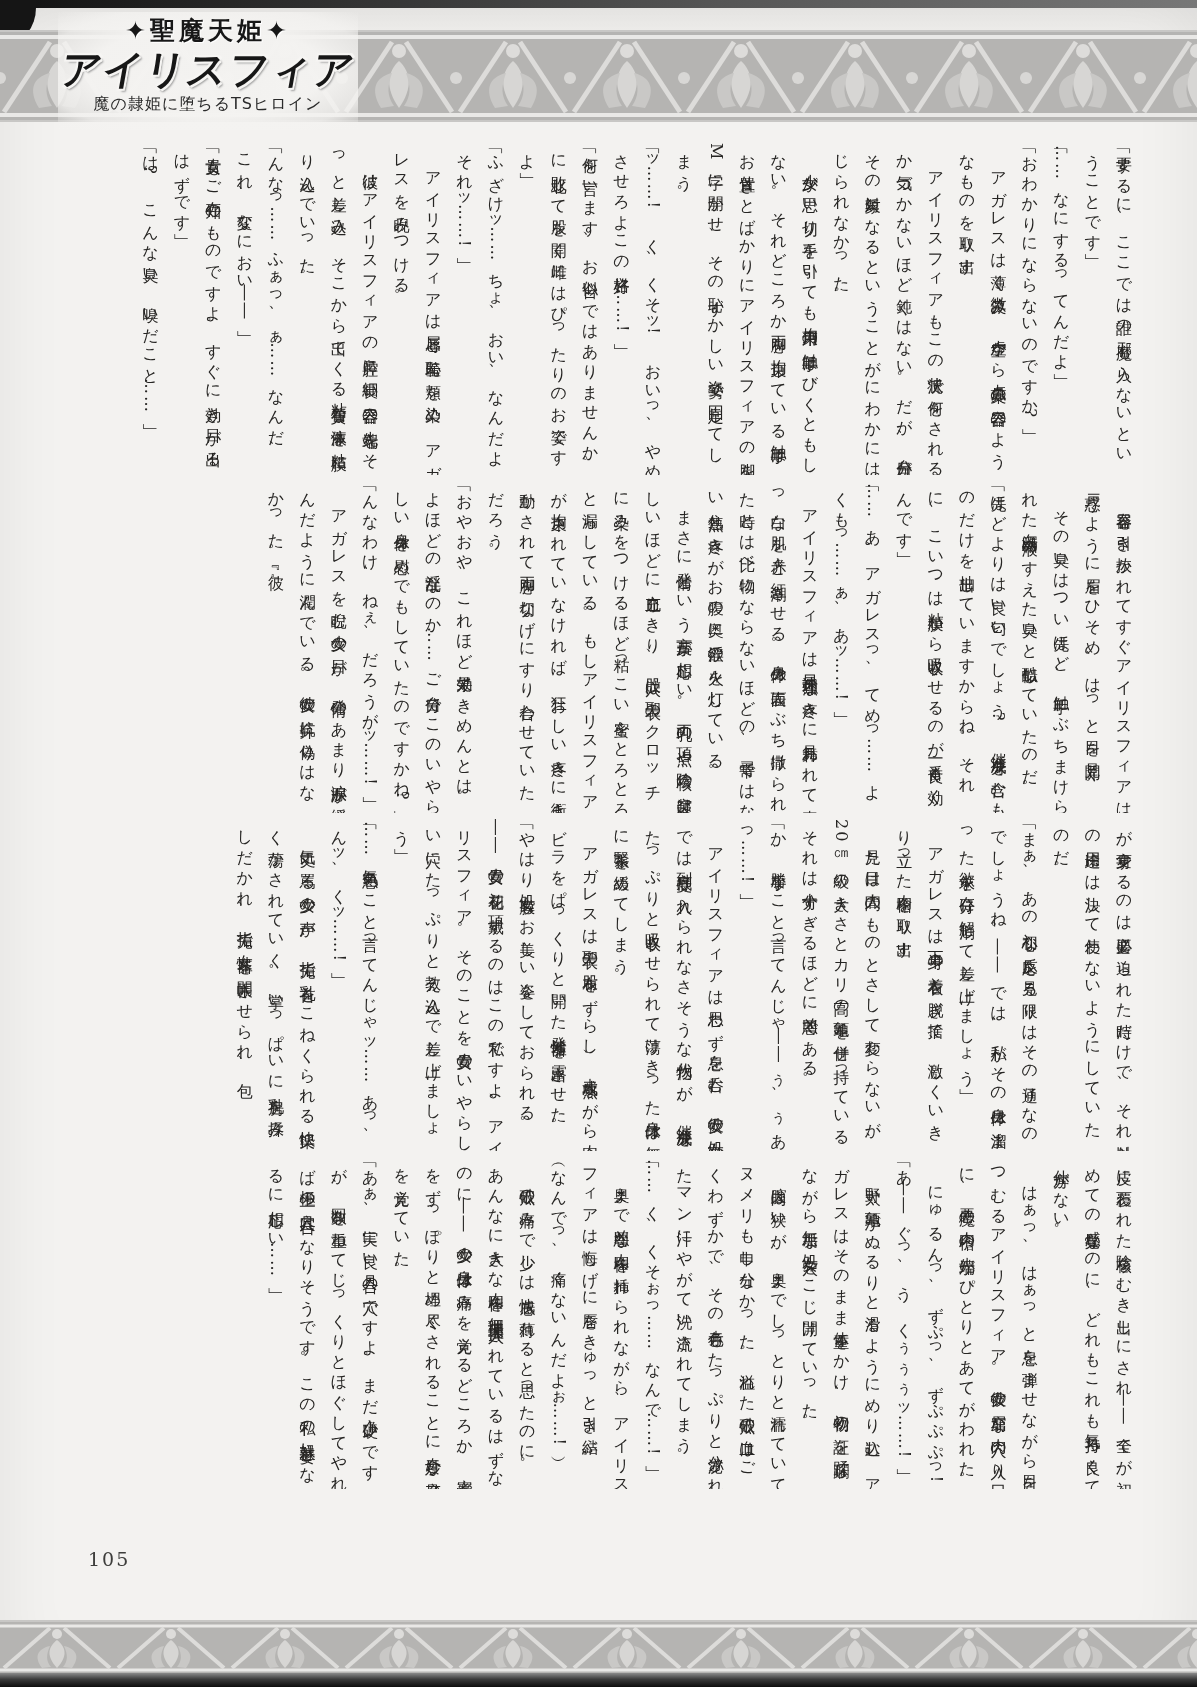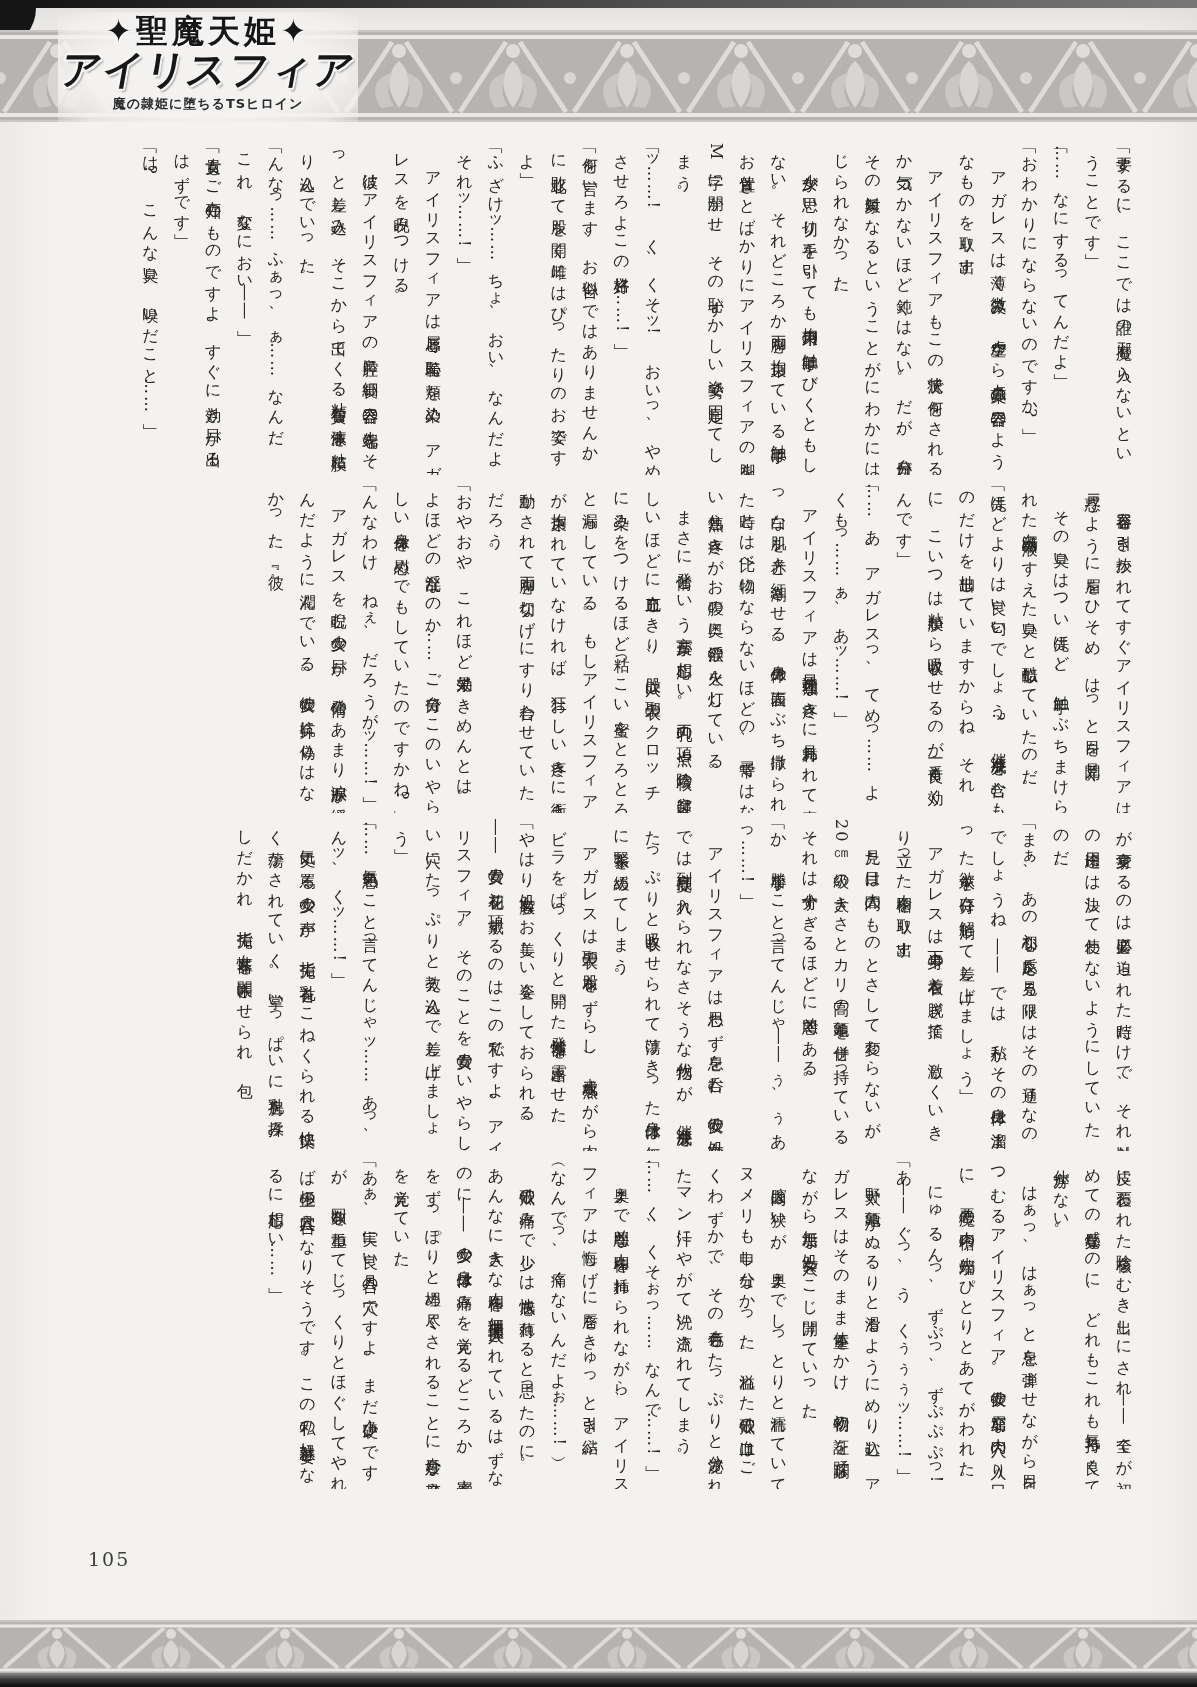--- a/index.html
+++ b/index.html
@@ -25,26 +25,26 @@
     background:linear-gradient(180deg,#8a8a8a 0,#3a3a3a 45%,#0d0d0d 100%);}
 
   
   .logo{
     position:absolute;top:12px;left:58px;width:300px;height:118px;
     background:radial-gradient(ellipse at 50% 50%,rgba(244,243,241,.98) 55%,rgba(244,243,241,.75) 80%,rgba(244,243,241,0) 100%);
     text-align:center;
     font-family:"DejaVu Sans","Liberation Sans",sans-serif;
     color:#171717;
   }
-  .logo-top{font-size:32px;font-weight:bold;letter-spacing:4px;line-height:30px;margin-top:4px;
+  .logo-top{font-size:25px;font-weight:bold;letter-spacing:4px;line-height:30px;margin-top:4px;
     text-shadow:1px 1px 0 #fff;}
   .logo-name{font-size:40px;font-weight:900;line-height:46px;letter-spacing:1px;
     transform:skewX(-10deg);
     text-shadow:2px 2px 0 #f6f5f3,-2px 2px 0 #f6f5f3,2px -2px 0 #f6f5f3,-2px -2px 0 #f6f5f3,3px 3px 2px #9a9a9a;}
-  .logo-sub{font-size:13px;font-weight:bold;letter-spacing:1px;line-height:18px;margin-top:3px;color:#2a2a2a;}
+  .logo-sub{font-size:16px;font-weight:normal;letter-spacing:1px;line-height:18px;margin-top:3px;color:#2a2a2a;}
 
   
   .content{position:absolute;top:143px;left:0;right:0;}
   .band{
     writing-mode:vertical-rl;
     -webkit-writing-mode:vertical-rl;
     height:332px;
     width:1083px;
     margin:0 57px 6px auto;
     overflow:hidden;

